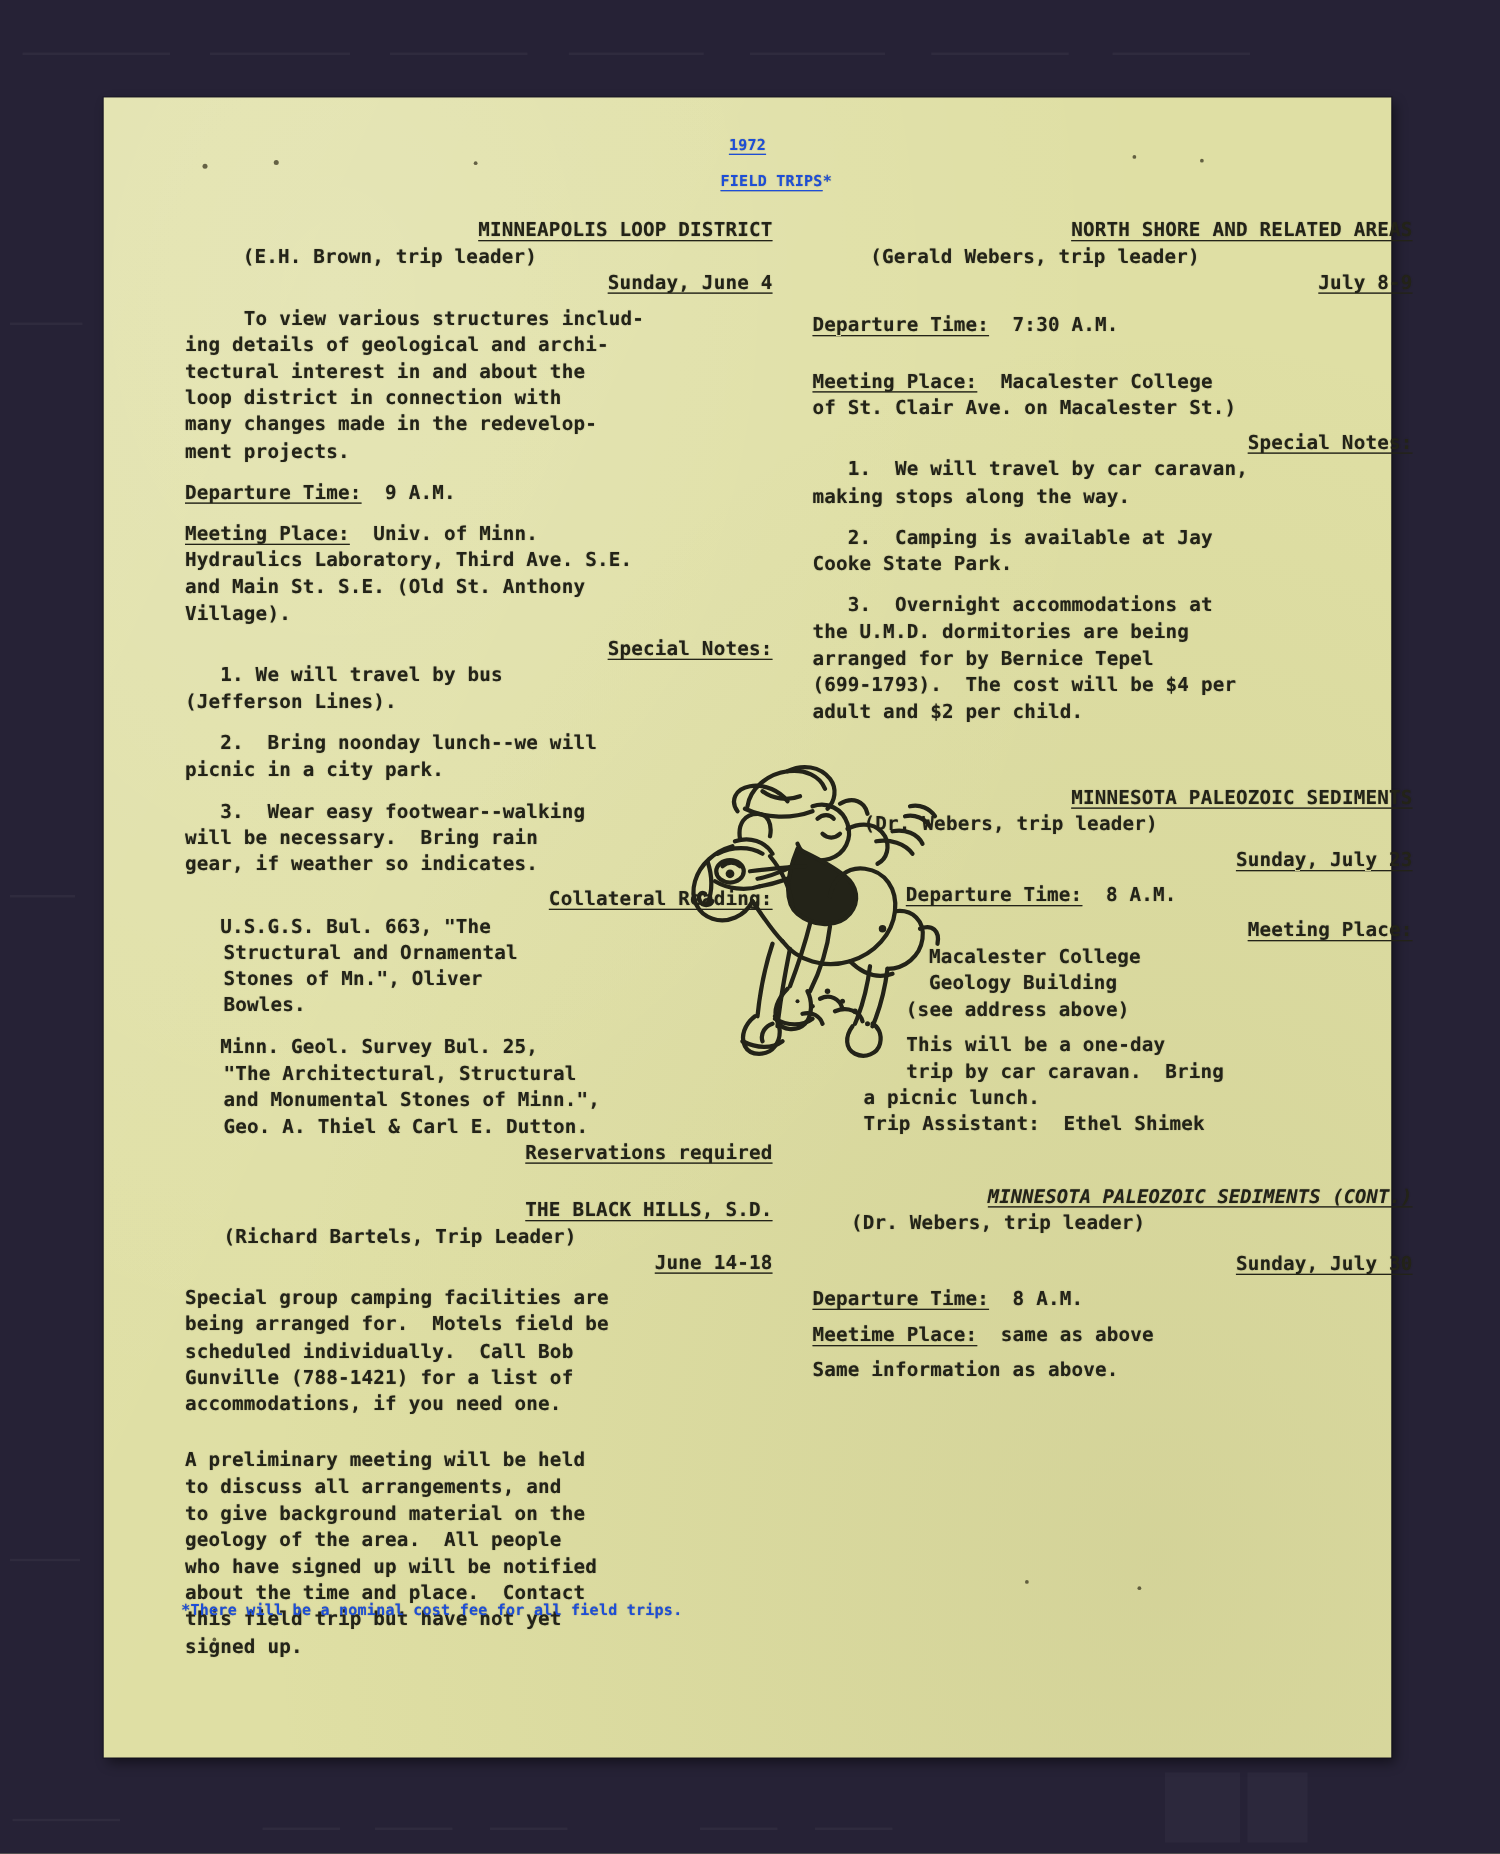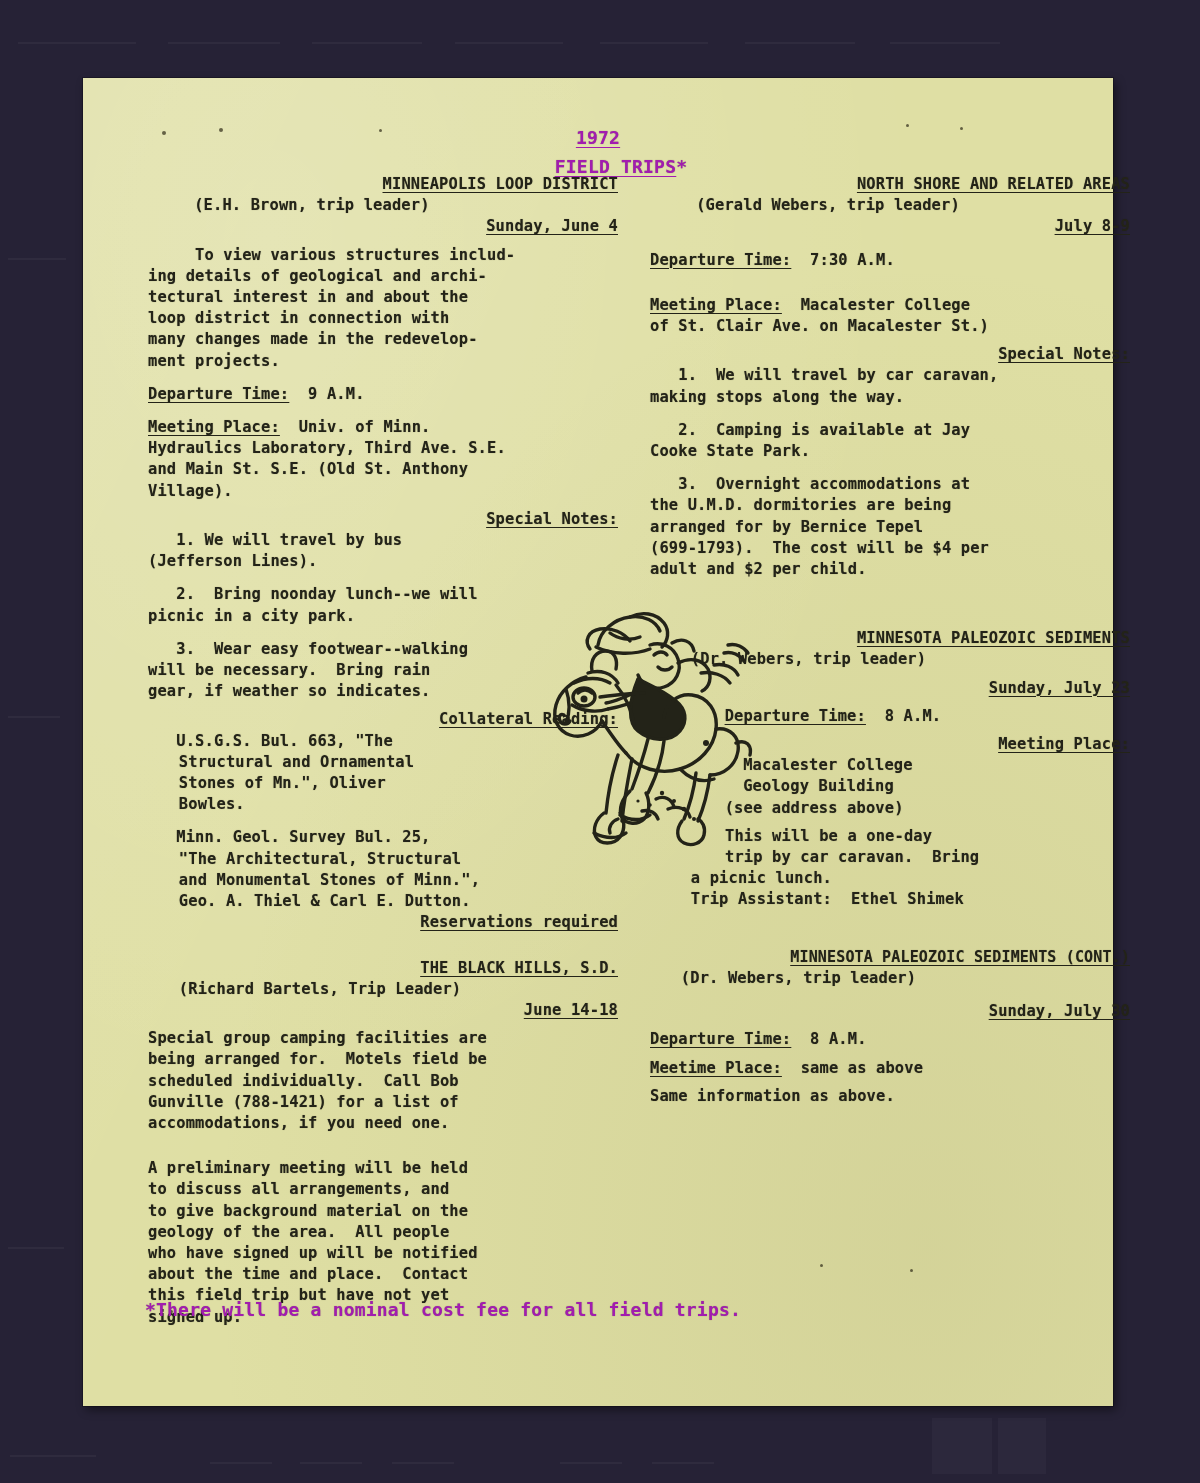--- a/index.html
+++ b/index.html
@@ -28,27 +28,26 @@
       radial-gradient(ellipse at 82% 88%, rgba(130,125,70,.12), rgba(0,0,0,0) 60%),
       linear-gradient(115deg, rgba(255,255,255,.07) 0%, rgba(0,0,0,0) 40%);
   }
   .speck{position:absolute;background:#3a3620;border-radius:50%;opacity:.75;}
 
   #sheet{position:absolute;inset:0;color:#20201c;}
 
   .t{
     position:absolute;
     white-space:pre;
-    font-size:18px;
+    font-size:12px;
     line-height:21.2px;
     letter-spacing:.2px;
     font-weight:700;
-    color:#a21caf;
+    color:#1d4ed8;
     text-shadow:0 0 1px rgba(35,35,24,.45);
-    margin-top:21px;
   }
 
   
   #title-year{left:0;right:0;top:28px;text-align:center;}
   #title-main{left:0;right:0;top:57px;text-align:center;padding-left:46px;}
   .ul-span{text-decoration:underline;text-underline-offset:3px;text-decoration-thickness:1.4px;}
 
   
   #col-left{position:absolute;left:65px;top:96px;width:470px;}
   #col-right{position:absolute;left:547px;top:96px;width:480px;margin-left:20px;}
@@ -225,21 +224,21 @@
         <div class="line i2">  This will be a one-day</div>
         <div class="line i2">  trip by car caravan.  Bring</div>
         <div class="line i1">a picnic lunch.</div>
         <div class="line i1"><span>Trip Assistant:</span><span>  Ethel Shimek</span></div>
       </div>
 
       <div class="gap-lg"></div>
       <div class="gap"></div>
 
       <div class="blk">
-        <div class="line u" style="font-size:15.0px;">MINNESOTA PALEOZOIC SEDIMENTS (CONT.)</div>
+        <div class="line u" style="font-size:15.0px;font-style:italic;">MINNESOTA PALEOZOIC SEDIMENTS (CONT.)</div>
         <div class="line i1">(Dr. Webers, trip leader)</div>
         <div class="gap"></div>
         <div class="line u">Sunday, July 30</div>
         <div class="gap-sm"></div>
         <div class="line"><span class="ul-span">Departure Time:</span><span>  8 A.M.</span></div>
         <div class="gap-sm"></div>
         <div class="line"><span class="ul-span">Meetime Place:</span><span>  same as above</span></div>
         <div class="gap-sm"></div>
         <div class="line">Same information as above.</div>
       </div>

